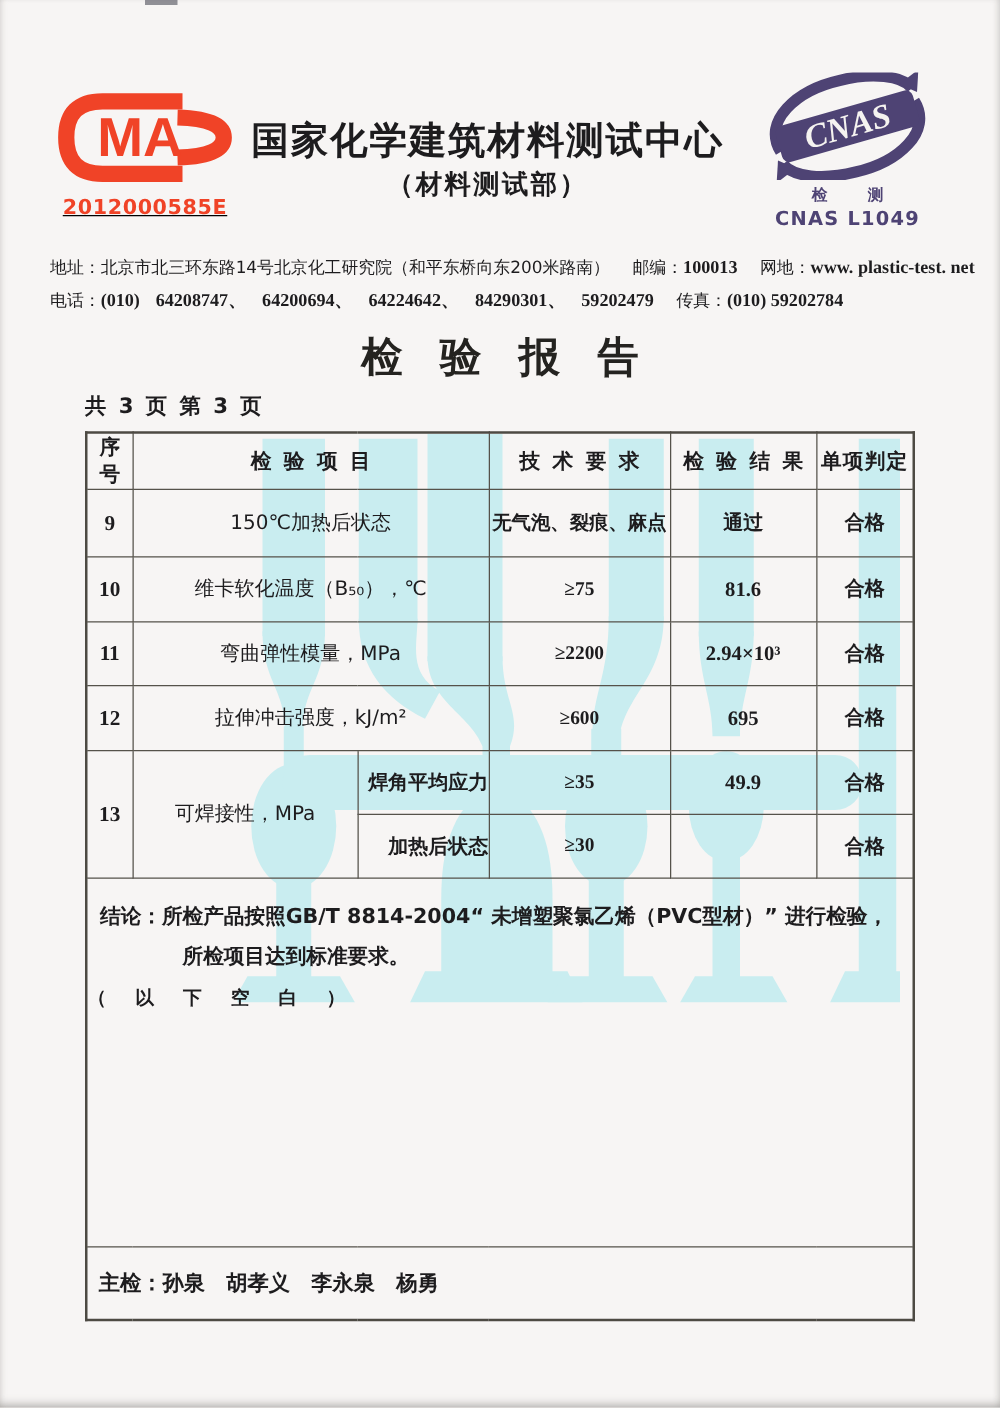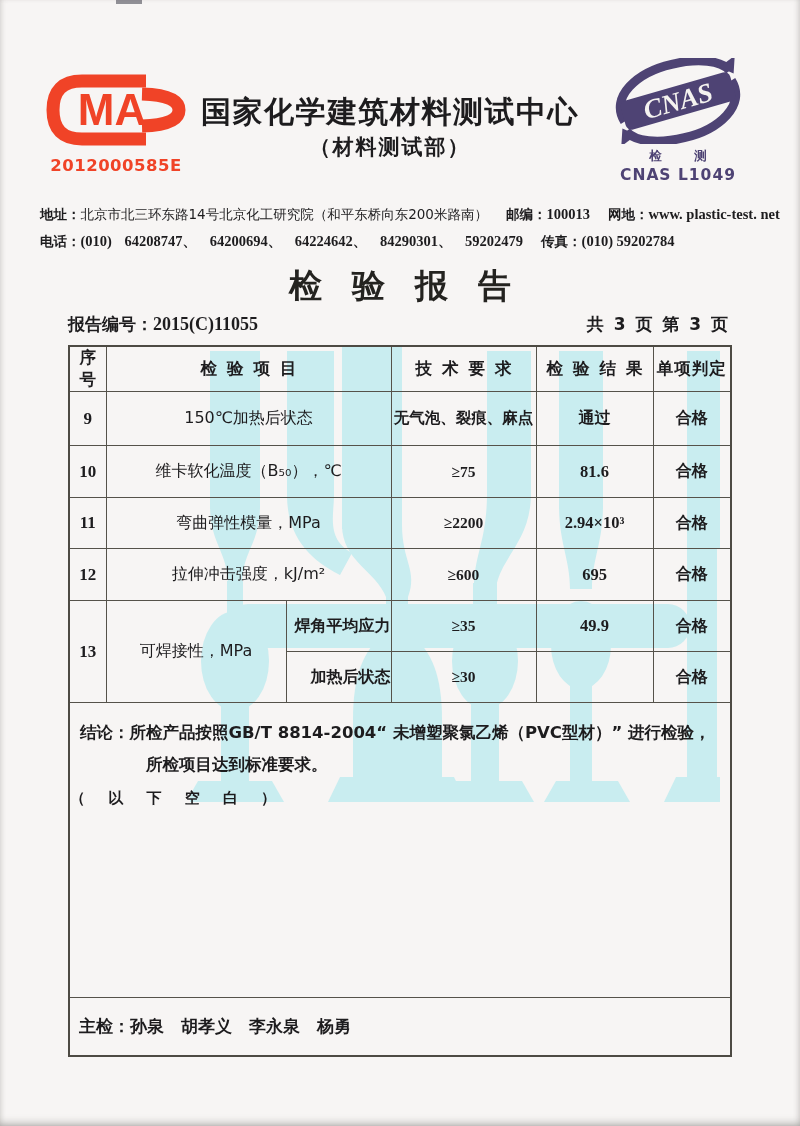--- a/index.html
+++ b/index.html
@@ -7,36 +7,36 @@
   .page{position:relative;width:800px;height:1126px;background:#f7f5f4;overflow:hidden;
         box-shadow:inset 0 -6px 8px -4px rgba(120,118,115,.55), inset -4px 0 6px -3px rgba(160,158,155,.4), inset 4px 0 6px -4px rgba(160,158,155,.35);}
 
   
   .speck{position:absolute;left:116px;top:0;width:26px;height:4px;background:#3c3c49;opacity:.55;}
 
   
   .watermark{position:absolute;left:190px;top:347px;width:530px;height:455px;z-index:0;}
 
   
-  .cma{position:absolute;left:42px;top:72px;width:148px;text-align:center;z-index:2;}
+  .cma{position:absolute;left:42px;top:72px;width:148px;text-align:center;z-index:2;text-decoration:underline;}
   .cma-num{margin-top:4px;color:#f04327;font-weight:bold;font-size:16.5px;letter-spacing:.5px;font-family:"DejaVu Sans","Liberation Sans",sans-serif;}
 
   
   .org{position:absolute;left:188px;top:92px;width:404px;text-align:center;z-index:2;}
   .org-name{font-size:30px;font-weight:bold;letter-spacing:1.5px;color:#1d1c1e;}
   .org-dept{font-size:21px;font-weight:bold;letter-spacing:2px;color:#1d1c1e;}
 
   
   .cnas{position:absolute;left:598px;top:58px;width:160px;text-align:center;z-index:2;color:#4e4374;}
   .cnas-type{font-size:12.5px;font-weight:bold;letter-spacing:14px;padding-left:14px;margin-top:0px;}
   .cnas-no{font-size:15.5px;font-weight:bold;letter-spacing:1px;margin-top:1px;}
 
   
   .contact{position:absolute;left:40px;top:201px;width:726px;font-size:13.5px;line-height:27px;color:#1d1c1e;z-index:2;white-space:nowrap;}
-  .contact b{font-weight:bold;}
+  .contact b{font-weight:normal;}
   .gap{display:inline-block;width:18px;}
   .num{font-family:"Liberation Serif","DejaVu Serif",serif;font-weight:bold;font-size:14.5px;}
   .phones{word-spacing:9px;}
 
   
   .doc-title{position:absolute;left:0;top:264px;width:800px;text-align:center;font-size:33px;font-weight:bold;
              letter-spacing:30px;padding-left:30px;box-sizing:border-box;color:#242320;z-index:2;
              font-family:"Liberation Serif","DejaVu Serif",serif;}
 
   
@@ -154,23 +154,20 @@
       <b>地址：</b><span>北京市北三环东路14号北京化工研究院（和平东桥向东200米路南）</span><span class="gap"></span><b>邮编：</b><span class="num">100013</span><span class="gap"></span><b>网地：</b><span class="num">www. plastic-test. net</span>
     </div>
     <div>
       <b>电话：</b><span class="num phones">(010) 64208747、 64200694、 64224642、 84290301、 59202479</span><span class="gap"></span><b>传真：</b><span class="num">(010) 59202784</span>
     </div>
   </div>
 
   <div class="doc-title">检验报告</div>
 
   <div class="repno">
-    <div class="repno-left">
-      <span>报告编号：</span><span class="num">2015(C)11055</span>
-    </div>
     <div class="repno-right">共 3 页 第 3 页</div>
   </div>
 
   <div class="tbl-wrap">
     <table class="rpt">
       <colgroup>
         <col style="width:37px">
           <col style="width:180px">
           <col style="width:105px">
         <col style="width:145px">

